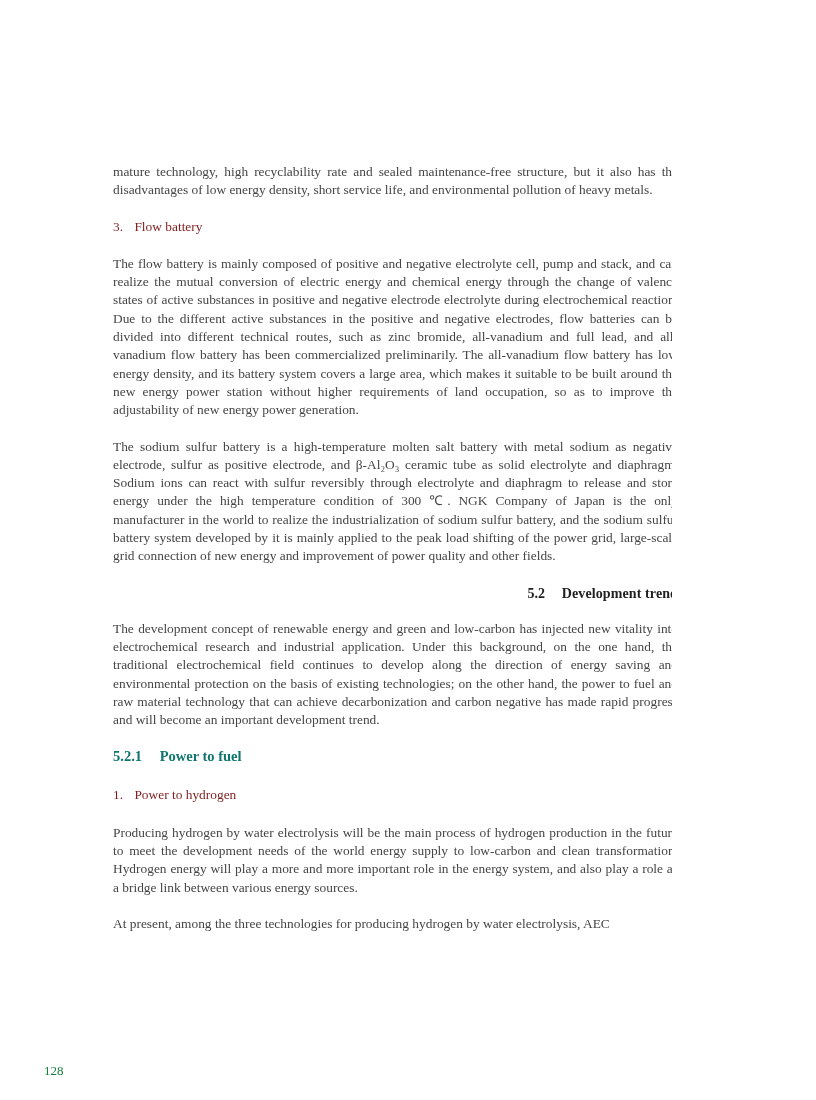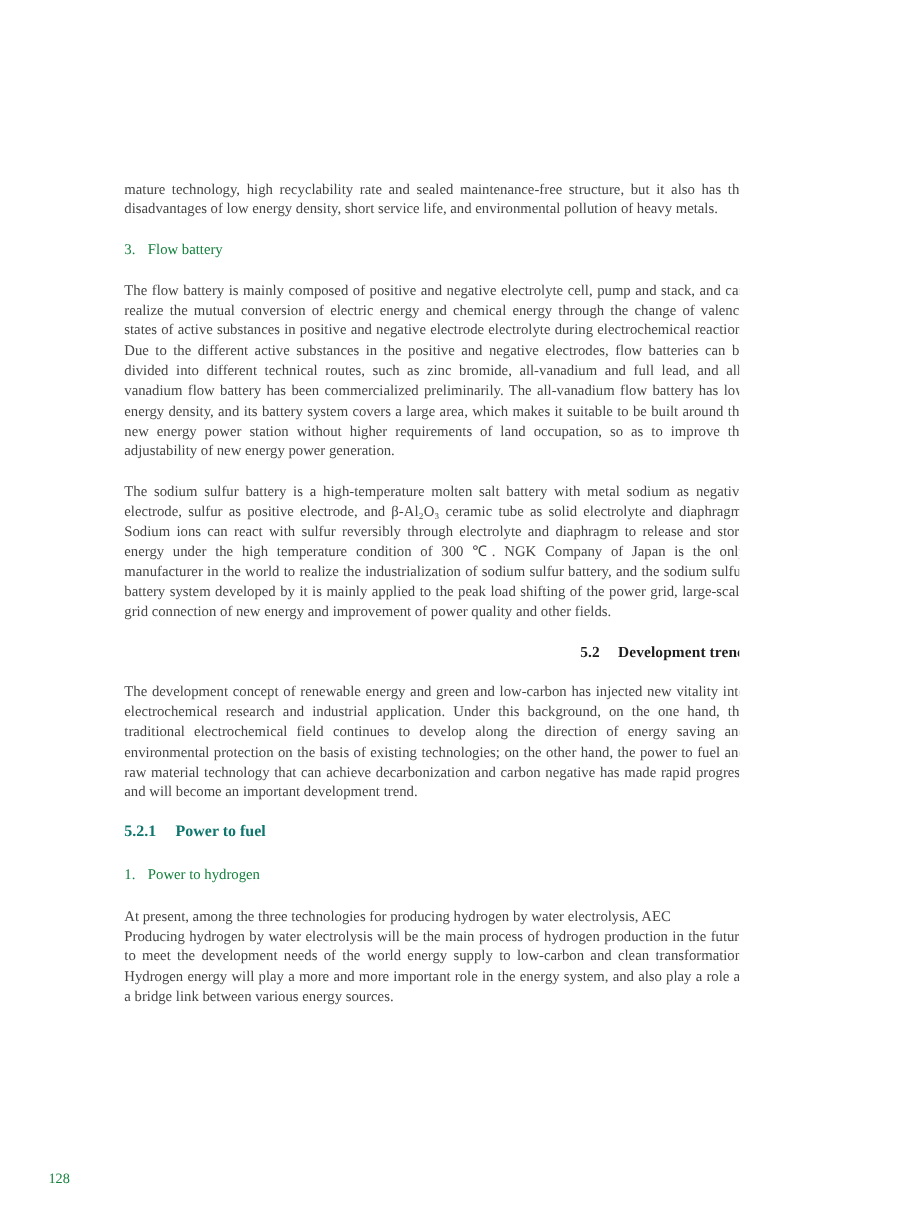--- a/index.html
+++ b/index.html
@@ -28,21 +28,21 @@
   }
   .body-para {
     margin: 0 0 18px 0;
   }
   .body-para.last {
     margin-bottom: 0;
   }
   .item-head {
     margin: 0 0 19px 0;
     text-align: left;
-    color: #15803d;
+    color: #7f1d1d;
   }
   .item-num {
     display: inline-block;
     margin-right: 8px;
   }
   .section-heading {
     font-size: 14px;
     line-height: 20px;
     font-weight: bold;
     color: #1f1f1f;
@@ -103,20 +103,20 @@
     <h3 class="subsection-heading">
       <span class="sec-num">5.2.1</span>
       <span>Power to fuel</span>
     </h3>
 
     <p class="item-head">
       <span class="item-num">1.</span>
       <span>Power to hydrogen</span>
     </p>
 
+    <p class="body-para">Producing hydrogen by water electrolysis will be the main process of hydrogen production in the future to meet the development needs of the world energy supply to low-carbon and clean transformation. Hydrogen energy will play a more and more important role in the energy system, and also play a role as a bridge link between various energy sources.</p>
+
     <p class="body-para last">At present, among the three technologies for producing hydrogen by water electrolysis, AEC</p>
-
-    <p class="body-para">Producing hydrogen by water electrolysis will be the main process of hydrogen production in the future to meet the development needs of the world energy supply to low-carbon and clean transformation. Hydrogen energy will play a more and more important role in the energy system, and also play a role as a bridge link between various energy sources.</p>
 
   </main>
 
   <div class="page-number">128</div>
 </div>
 
 </body></html>

